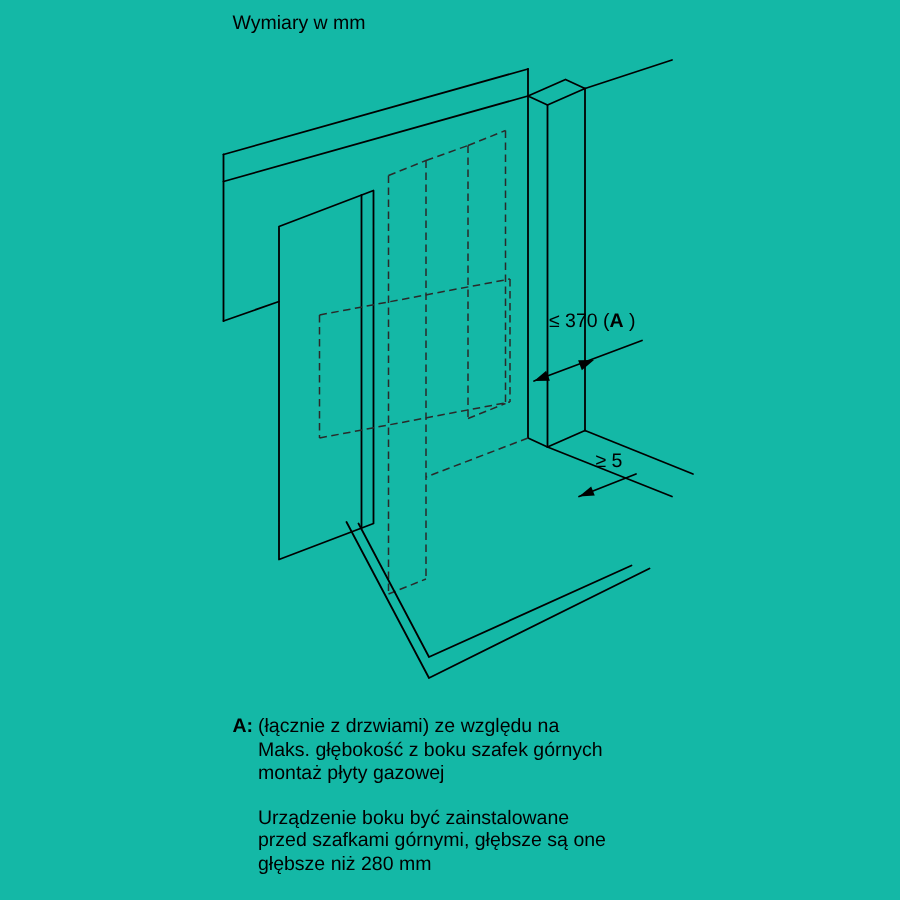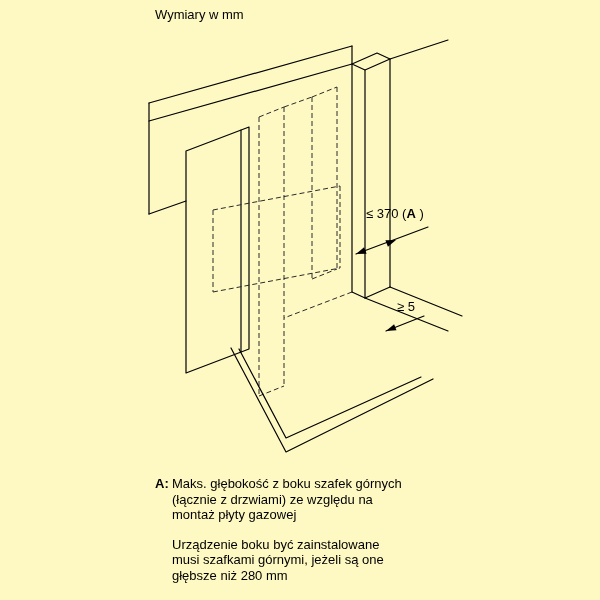--- a/index.html
+++ b/index.html
@@ -1,20 +1,20 @@
 <!DOCTYPE html>
 <html><head>
 <meta charset="utf-8">
 <style>
   html, body { margin: 0; padding: 0; background: #ffffff; }
   .page {
     position: relative;
     width: 600px;
     height: 600px;
-    background: #fef9c3;
+    background: #14b8a6;
     font-family: "Liberation Sans", sans-serif;
     color: #000;
     overflow: hidden;
   }
   .title {
     position: absolute;
     left: 155px;
     top: 7px;
     font-size: 13px;
     color: #000;
@@ -107,24 +107,24 @@
       <line class="s" x1="424" y1="316" x2="386" y2="331"></line>
       <polygon class="ah" points="386,331 394.1,324.3 396.5,330.3"></polygon>
     </g>
     <text x="397" y="311">≥ 5</text>
   </svg>
 
   <div class="notes">
     <div class="note-row">
       <div class="note-label">A:</div>
       <div class="note-body">
+        <div>(łącznie z drzwiami) ze względu na</div>
         <div>Maks. głębokość z boku szafek górnych</div>
-        <div>(łącznie z drzwiami) ze względu na</div>
         <div>montaż płyty gazowej</div>
         <div class="para-gap"></div>
         <div>Urządzenie boku być zainstalowane</div>
-        <div>musi szafkami górnymi, jeżeli są one</div>
+        <div>przed szafkami górnymi, głębsze są one</div>
         <div>głębsze niż 280 mm</div>
       </div>
     </div>
   </div>
 
 </div>
 
 </body></html>

